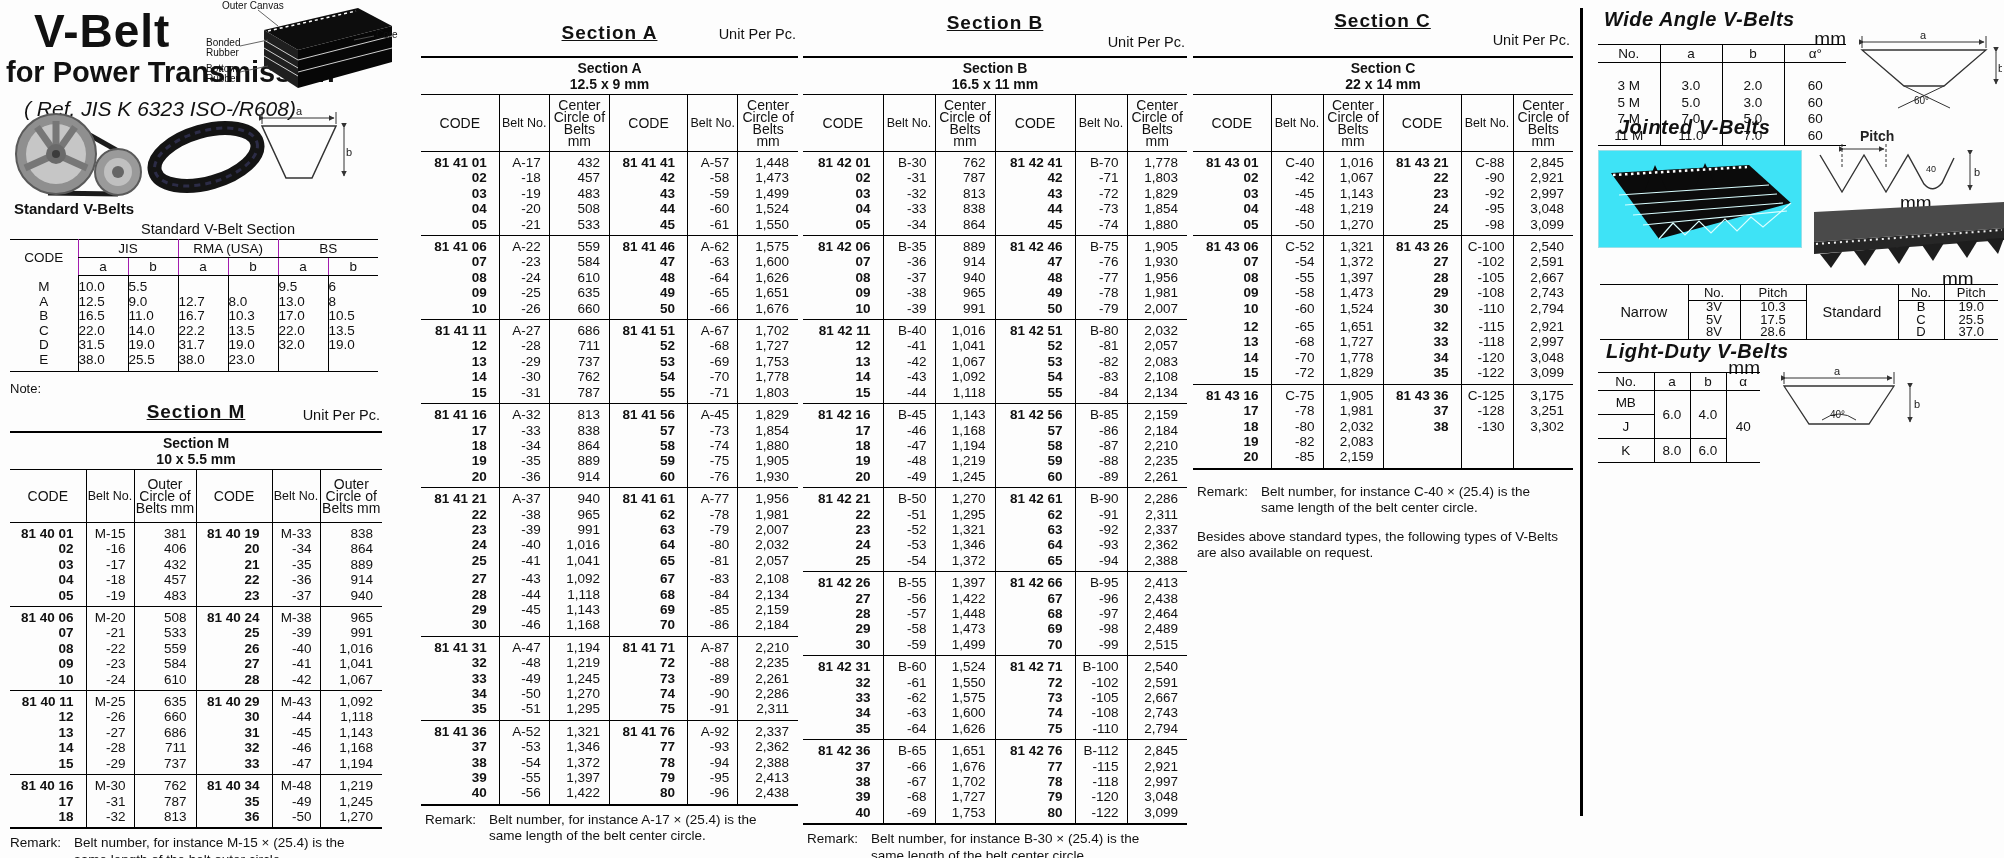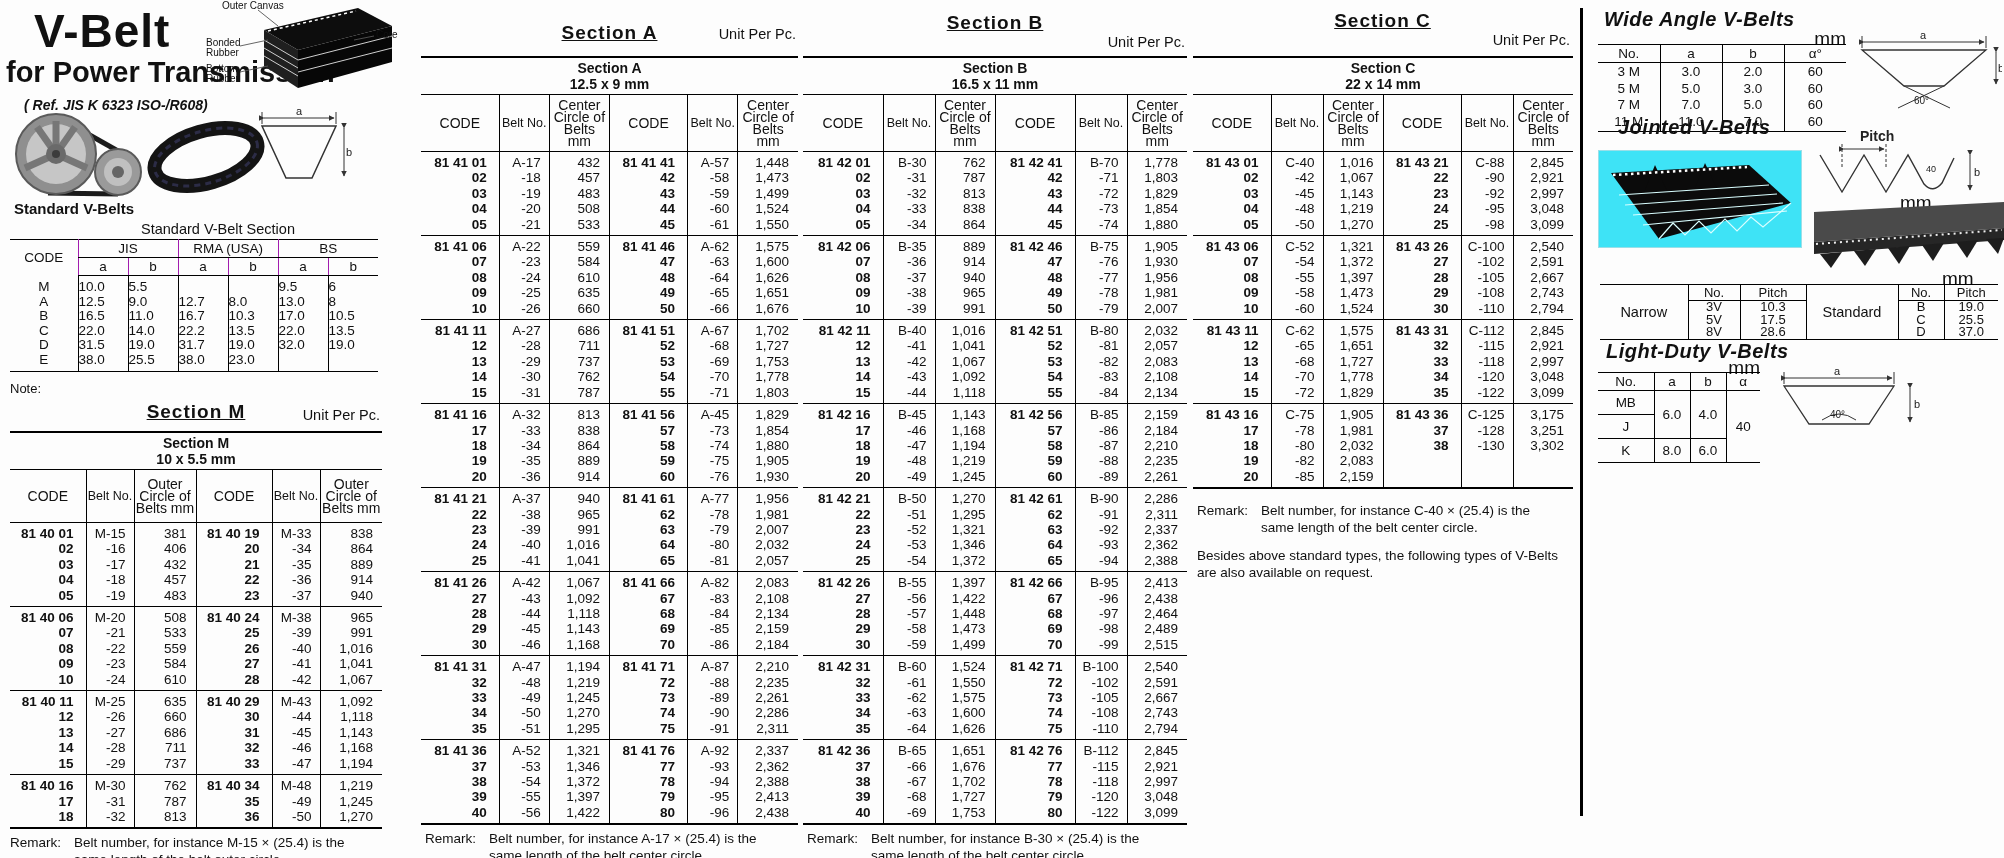--- a/index.html
+++ b/index.html
@@ -5,21 +5,21 @@
   html,body{margin:0;padding:0}
   body{position:relative;width:2004px;height:858px;background:#fdfdfd;color:#111;
        font-family:"Liberation Sans",sans-serif;overflow:hidden}
   .abs{position:absolute}
   table{border-collapse:collapse}
   svg text{font-family:"Liberation Sans",sans-serif;fill:#222}
 
   
   .big-title{font-size:46px;font-weight:bold;letter-spacing:1px}
   .big-sub{font-size:29px;font-weight:bold}
-  .ref{font-size:14px;font-weight:bold;font-style:italic}
+  .ref{font-size:21px;font-weight:normal;font-style:italic}
   .small-lab{font-size:10px;line-height:10px}
   .std-lbl{font-size:15px;font-weight:bold}
 
   
   .std-title{text-align:center;font-size:14.5px;padding-left:48px;margin-bottom:2px}
   .std-table{width:100%;table-layout:fixed;border-top:1.5px solid #000;border-bottom:1.5px solid #000}
   .std-table th{font-weight:normal;font-size:13.5px;text-align:center;padding:1px 0;border-left:1px solid #a21caf}
   .std-table .no-l{border-left:none}
   .std-table .gh{border-bottom:1px solid #000}
   .std-table tr.sub th{border-bottom:1.5px solid #000}
@@ -59,21 +59,21 @@
   .extra-par{font-size:13.5px;line-height:16.5px;margin-top:12px;padding:0 4px}
 
   
   .divider{background:#000}
   .it-head{font-size:20px;font-weight:bold;font-style:italic;letter-spacing:0.5px}
   .mm{font-size:19px}
   .wa-table{table-layout:fixed;border-top:1.5px solid #000;border-bottom:1.5px solid #000}
   .wa-table th{font-weight:normal;font-size:13.5px;border-bottom:1px solid #000;padding:1px 0;text-align:center}
   .wa-table th + th,.wa-table td + td{border-left:1px solid #000}
   .wa-table td{font-size:13.5px;line-height:14.5px;text-align:center}
-  .wa-table tbody tr:first-child td{padding-top:2px}
+  .wa-table tbody tr:first-child td{padding-top:16px}
   .wa-table tbody tr:last-child td{padding-bottom:2px}
 
   .nar-table{width:100%;table-layout:fixed;border-top:1.5px solid #000;border-bottom:1.5px solid #000}
   .nar-table th{font-weight:normal;font-size:13px;border-bottom:1px solid #000;text-align:center;padding:0}
   .nar-table td{font-size:13px;line-height:12.5px;text-align:center;padding:0}
   .nar-table .nlab{font-size:14.5px}
   .nar-table .nbl{border-left:1px solid #000}
   .nar-table .nbr{border-right:1px solid #000}
 
   .ld-table{table-layout:fixed;border-top:1.5px solid #000;border-bottom:1.5px solid #000}
@@ -650,28 +650,20 @@
           <td class="val">2,032</td>
         </tr>
         <tr class="grp-end">
           <td class="code">25</td>
           <td class="belt">-41</td>
           <td class="val">1,041</td>
           <td class="code">65</td>
           <td class="belt">-81</td>
           <td class="val">2,057</td>
         </tr>
-        <tr class="pt grp">
-          <td class="code">81 41 26</td>
-          <td class="belt">A-42</td>
-          <td class="val">1,067</td>
-          <td class="code">81 41 66</td>
-          <td class="belt">A-82</td>
-          <td class="val">2,083</td>
-        </tr>
         <tr>
           <td class="code">27</td>
           <td class="belt">-43</td>
           <td class="val">1,092</td>
           <td class="code">67</td>
           <td class="belt">-83</td>
           <td class="val">2,108</td>
         </tr>
         <tr>
           <td class="code">28</td>
@@ -1241,28 +1233,20 @@
           <td class="belt">-108</td>
           <td class="val">2,743</td>
         </tr>
         <tr class="grp-end">
           <td class="code">10</td>
           <td class="belt">-60</td>
           <td class="val">1,524</td>
           <td class="code">30</td>
           <td class="belt">-110</td>
           <td class="val">2,794</td>
-        </tr>
-        <tr class="pt grp">
-          <td class="code">81 43 11</td>
-          <td class="belt">C-62</td>
-          <td class="val">1,575</td>
-          <td class="code">81 43 31</td>
-          <td class="belt">C-112</td>
-          <td class="val">2,845</td>
         </tr>
         <tr>
           <td class="code">12</td>
           <td class="belt">-65</td>
           <td class="val">1,651</td>
           <td class="code">32</td>
           <td class="belt">-115</td>
           <td class="val">2,921</td>
         </tr>
         <tr>

